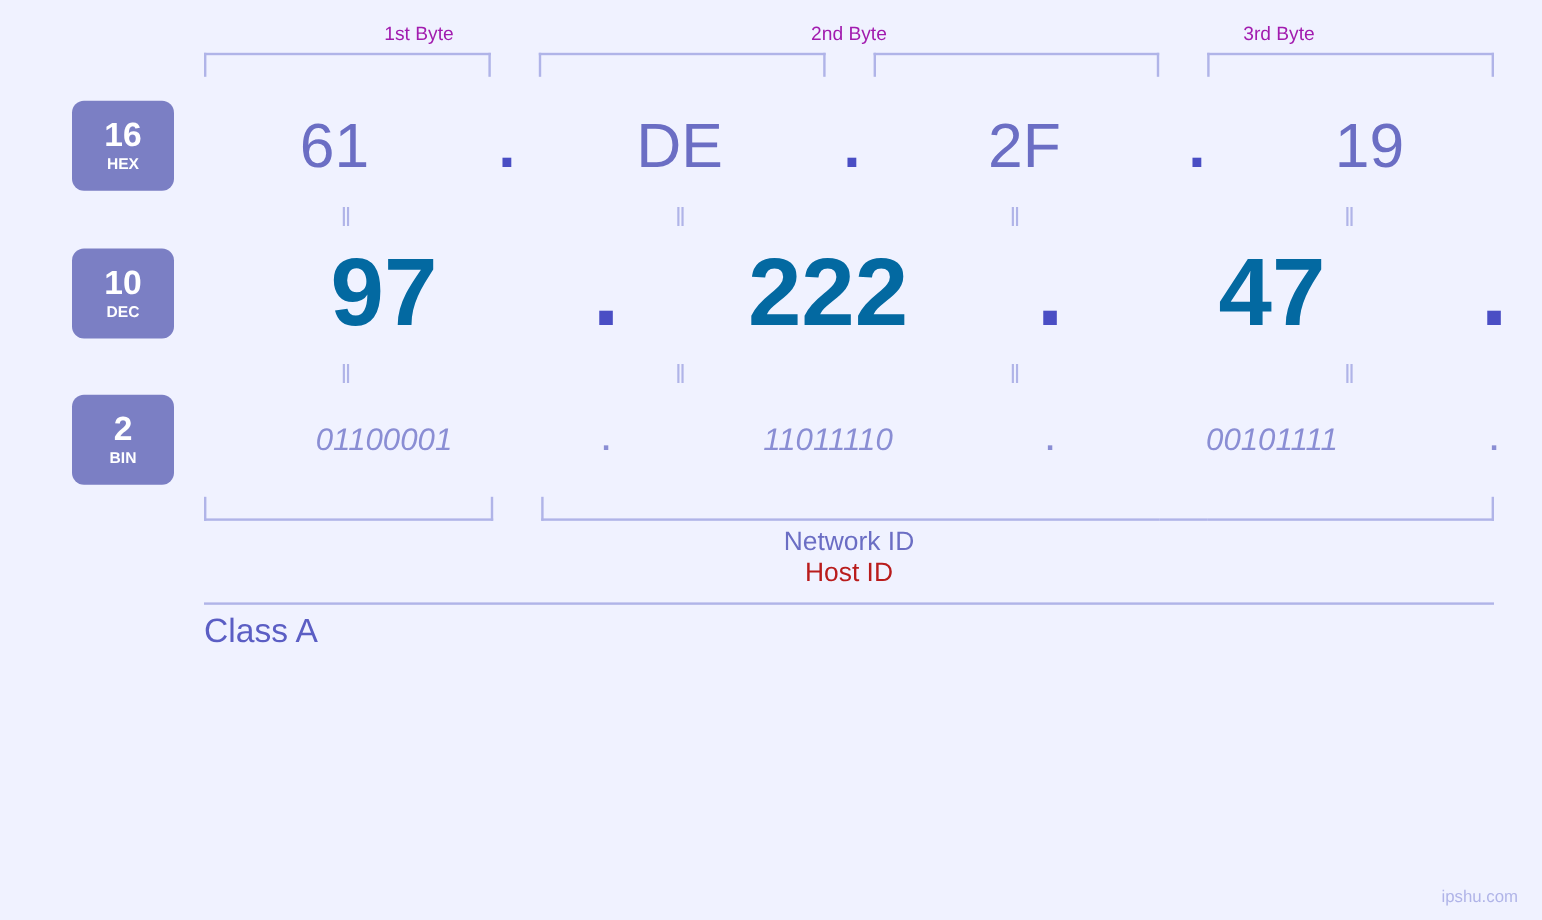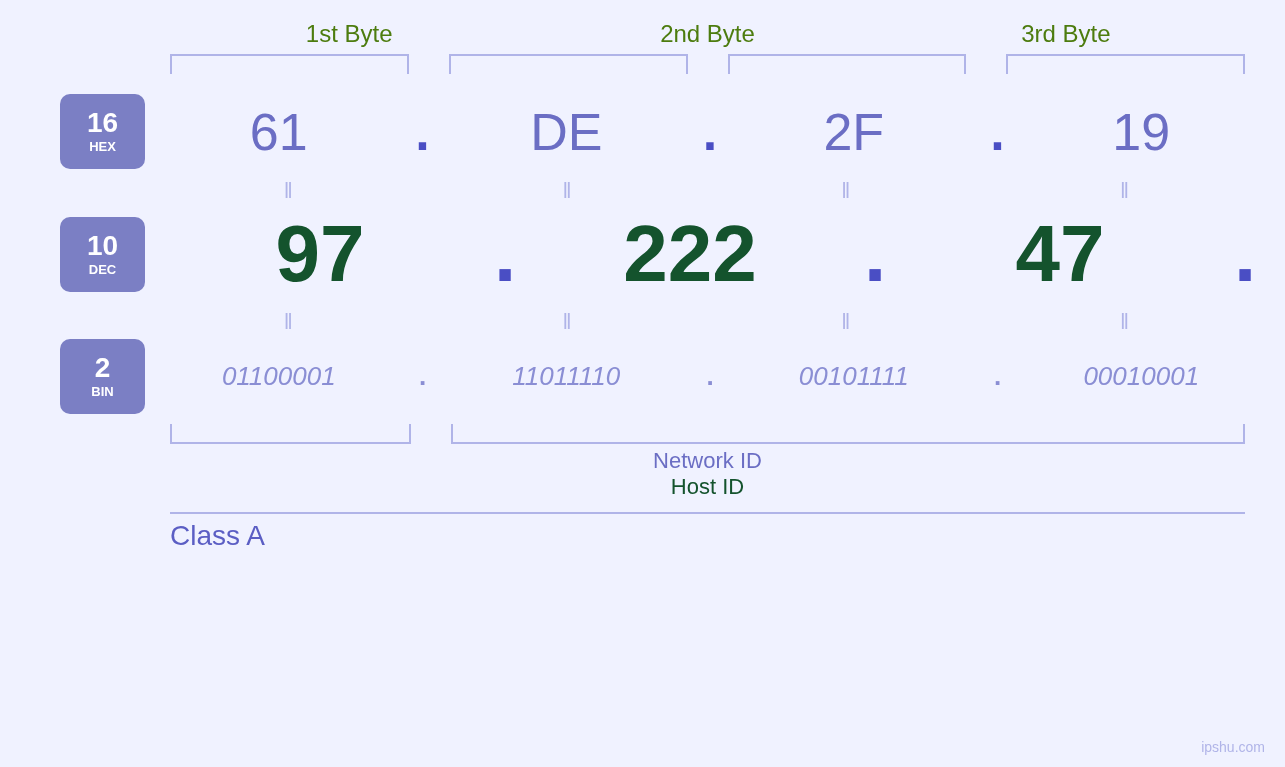--- a/index.html
+++ b/index.html
@@ -27,22 +27,22 @@
       display: flex;
       width: 100%;
       justify-content: center;
       margin-bottom: 0px;
       padding-left: 130px;
     }
 
     .byte-header {
       flex: 1;
       text-align: center;
-      color: #4d7c0f;
-      font-size: 24px;
+      color: #a21caf;
+      font-size: 16px;
       padding-bottom: 6px;
     }
 
     
     .bracket-row {
       display: flex;
       width: 100%;
       justify-content: center;
       padding-left: 130px;
       margin-bottom: 20px;
@@ -107,21 +107,21 @@
     }
 
     .byte-value.hex {
       font-size: 52px;
       font-weight: 400;
     }
 
     .byte-value.dec {
       font-size: 80px;
       font-weight: bold;
-      color: #14532d;
+      color: #0369a1;
     }
 
     .byte-value.bin {
       font-size: 26px;
       font-weight: 400;
       color: #8a8ed4;
       font-style: italic;
     }
 
     .dot-separator {
@@ -200,21 +200,21 @@
     }
 
     .dot-spacer2 {
       width: 40px;
       flex-shrink: 0;
     }
 
     .host-id-label {
       flex: 3;
       text-align: center;
-      color: #14532d;
+      color: #b91c1c;
       font-size: 22px;
     }
 
     
     .class-row-container {
       width: 100%;
       padding-left: 130px;
       margin-top: 12px;
     }
 
@@ -316,21 +316,20 @@
       <span class="base-number">2</span>
       <span class="base-label">BIN</span>
     </div>
     <div class="values-area">
       <span class="byte-value bin">01100001</span>
       <span class="dot-separator bin">.</span>
       <span class="byte-value bin">11011110</span>
       <span class="dot-separator bin">.</span>
       <span class="byte-value bin">00101111</span>
       <span class="dot-separator bin">.</span>
-      <span class="byte-value bin">00010001</span>
     </div>
   </div>
 
   <div class="bottom-bracket-row">
 
     <div class="bottom-bracket-network"></div>
     <div class="dot-spacer"></div>
 
     <div style="flex:1; height:20px; border-bottom:2px solid #b0b4e8; border-left:2px solid #b0b4e8; border-right:0;"></div>
     <div style="width:40px; flex-shrink:0; height:20px; border-bottom:2px solid #b0b4e8;"></div>

